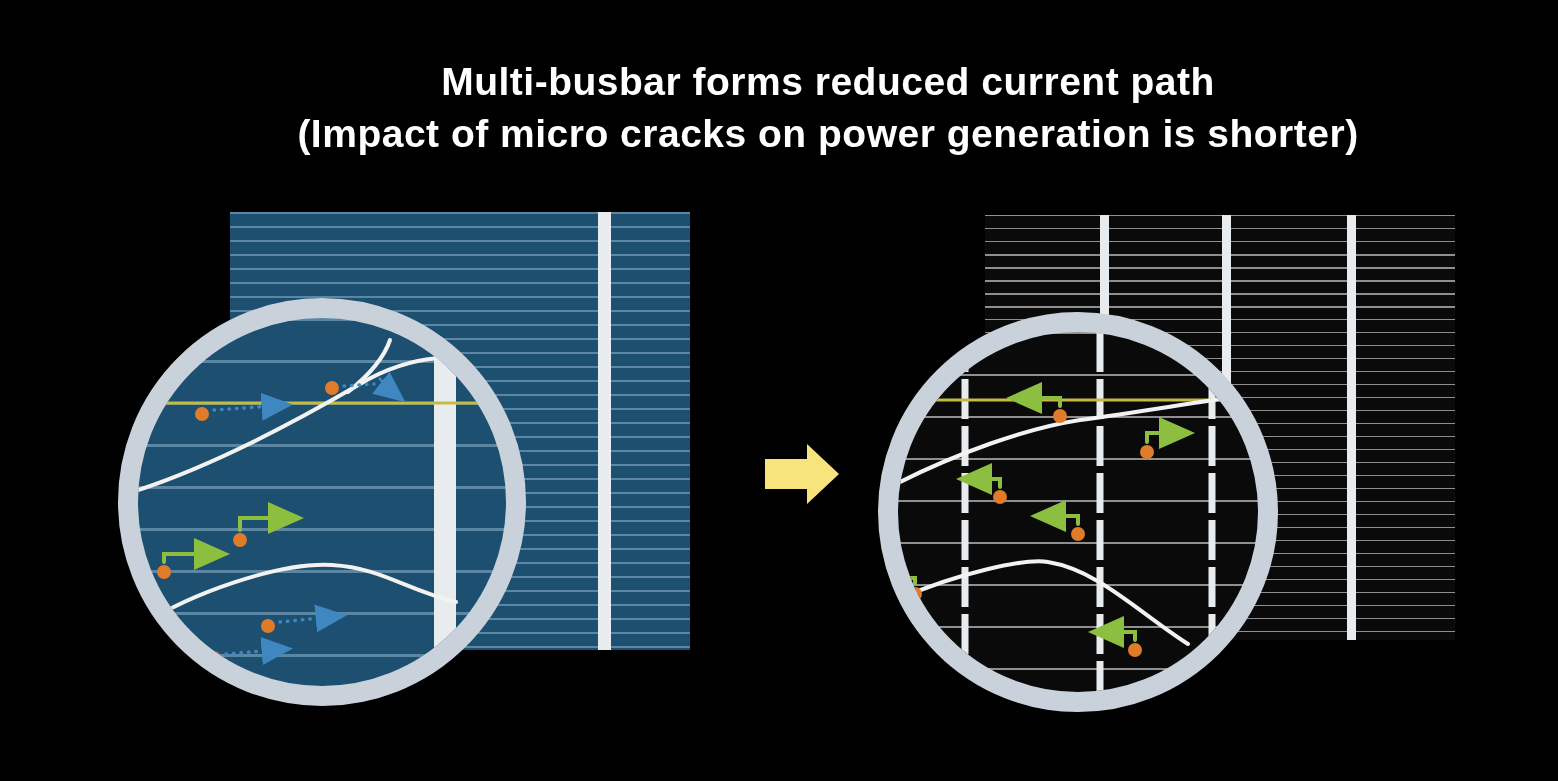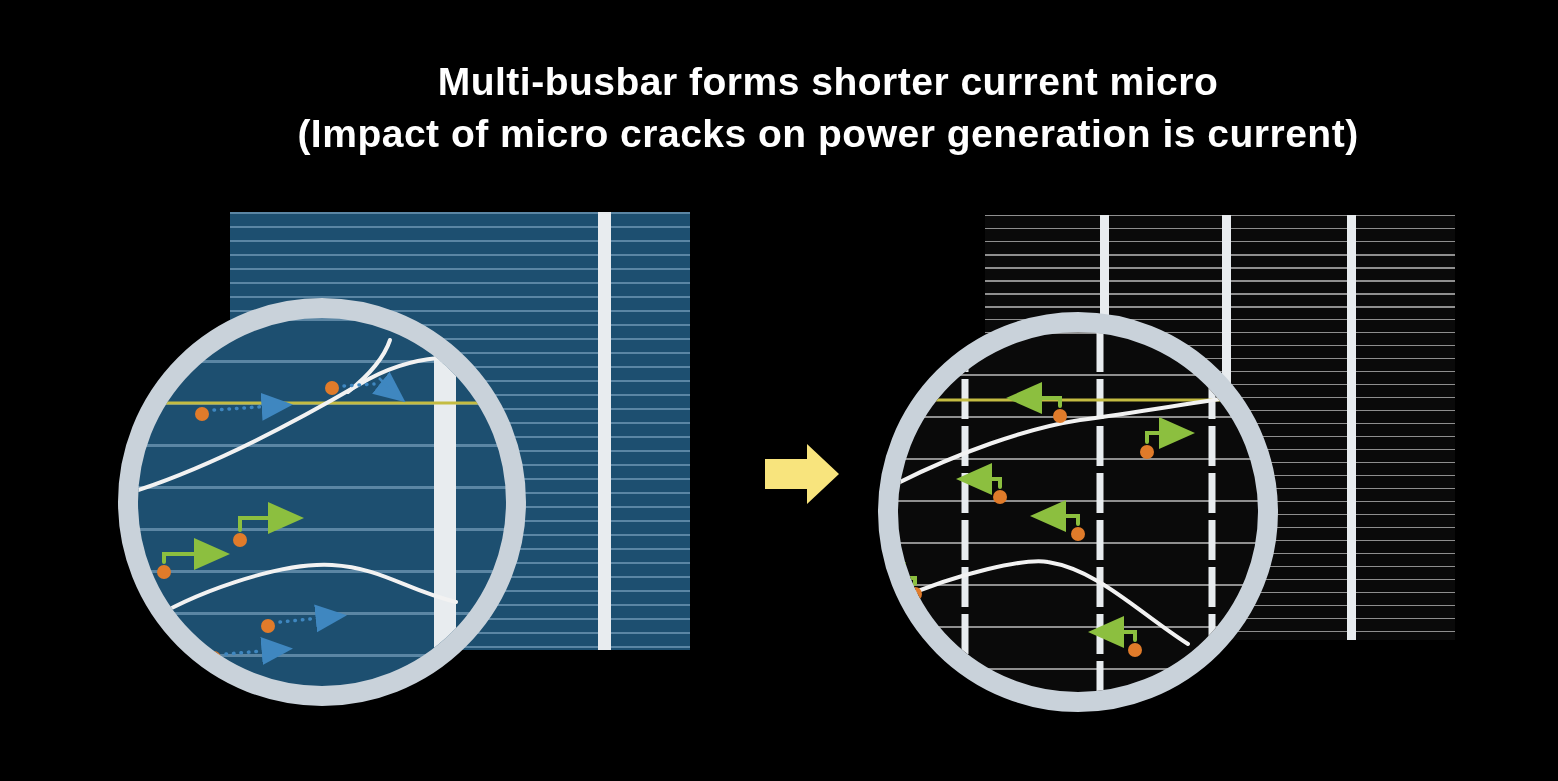--- a/index.html
+++ b/index.html
@@ -57,22 +57,22 @@
   .lens svg{position:absolute;left:0;top:0;}
   
   .big-arrow{position:absolute;left:765px;top:443px;}
 </style>
 </head>
 <body>
 
 <div id="canvas">
 
   <div class="title-block">
-    <div>Multi-busbar forms shorter current micro</div>
-    <div>(Impact of micro cracks on power generation is current)</div>
+    <div>Multi-busbar forms reduced current path</div>
+    <div>(Impact of micro cracks on power generation is shorter)</div>
   </div>
 
   <div class="cell cell-left">
     <div class="busbar" style="left:368px;width:13px;"></div>
   </div>
 
   <div class="cell cell-right">
     <div class="busbar" style="left:115px;width:9px;"></div>
     <div class="busbar" style="left:237px;width:9px;"></div>
     <div class="busbar" style="left:362px;width:9px;"></div>

